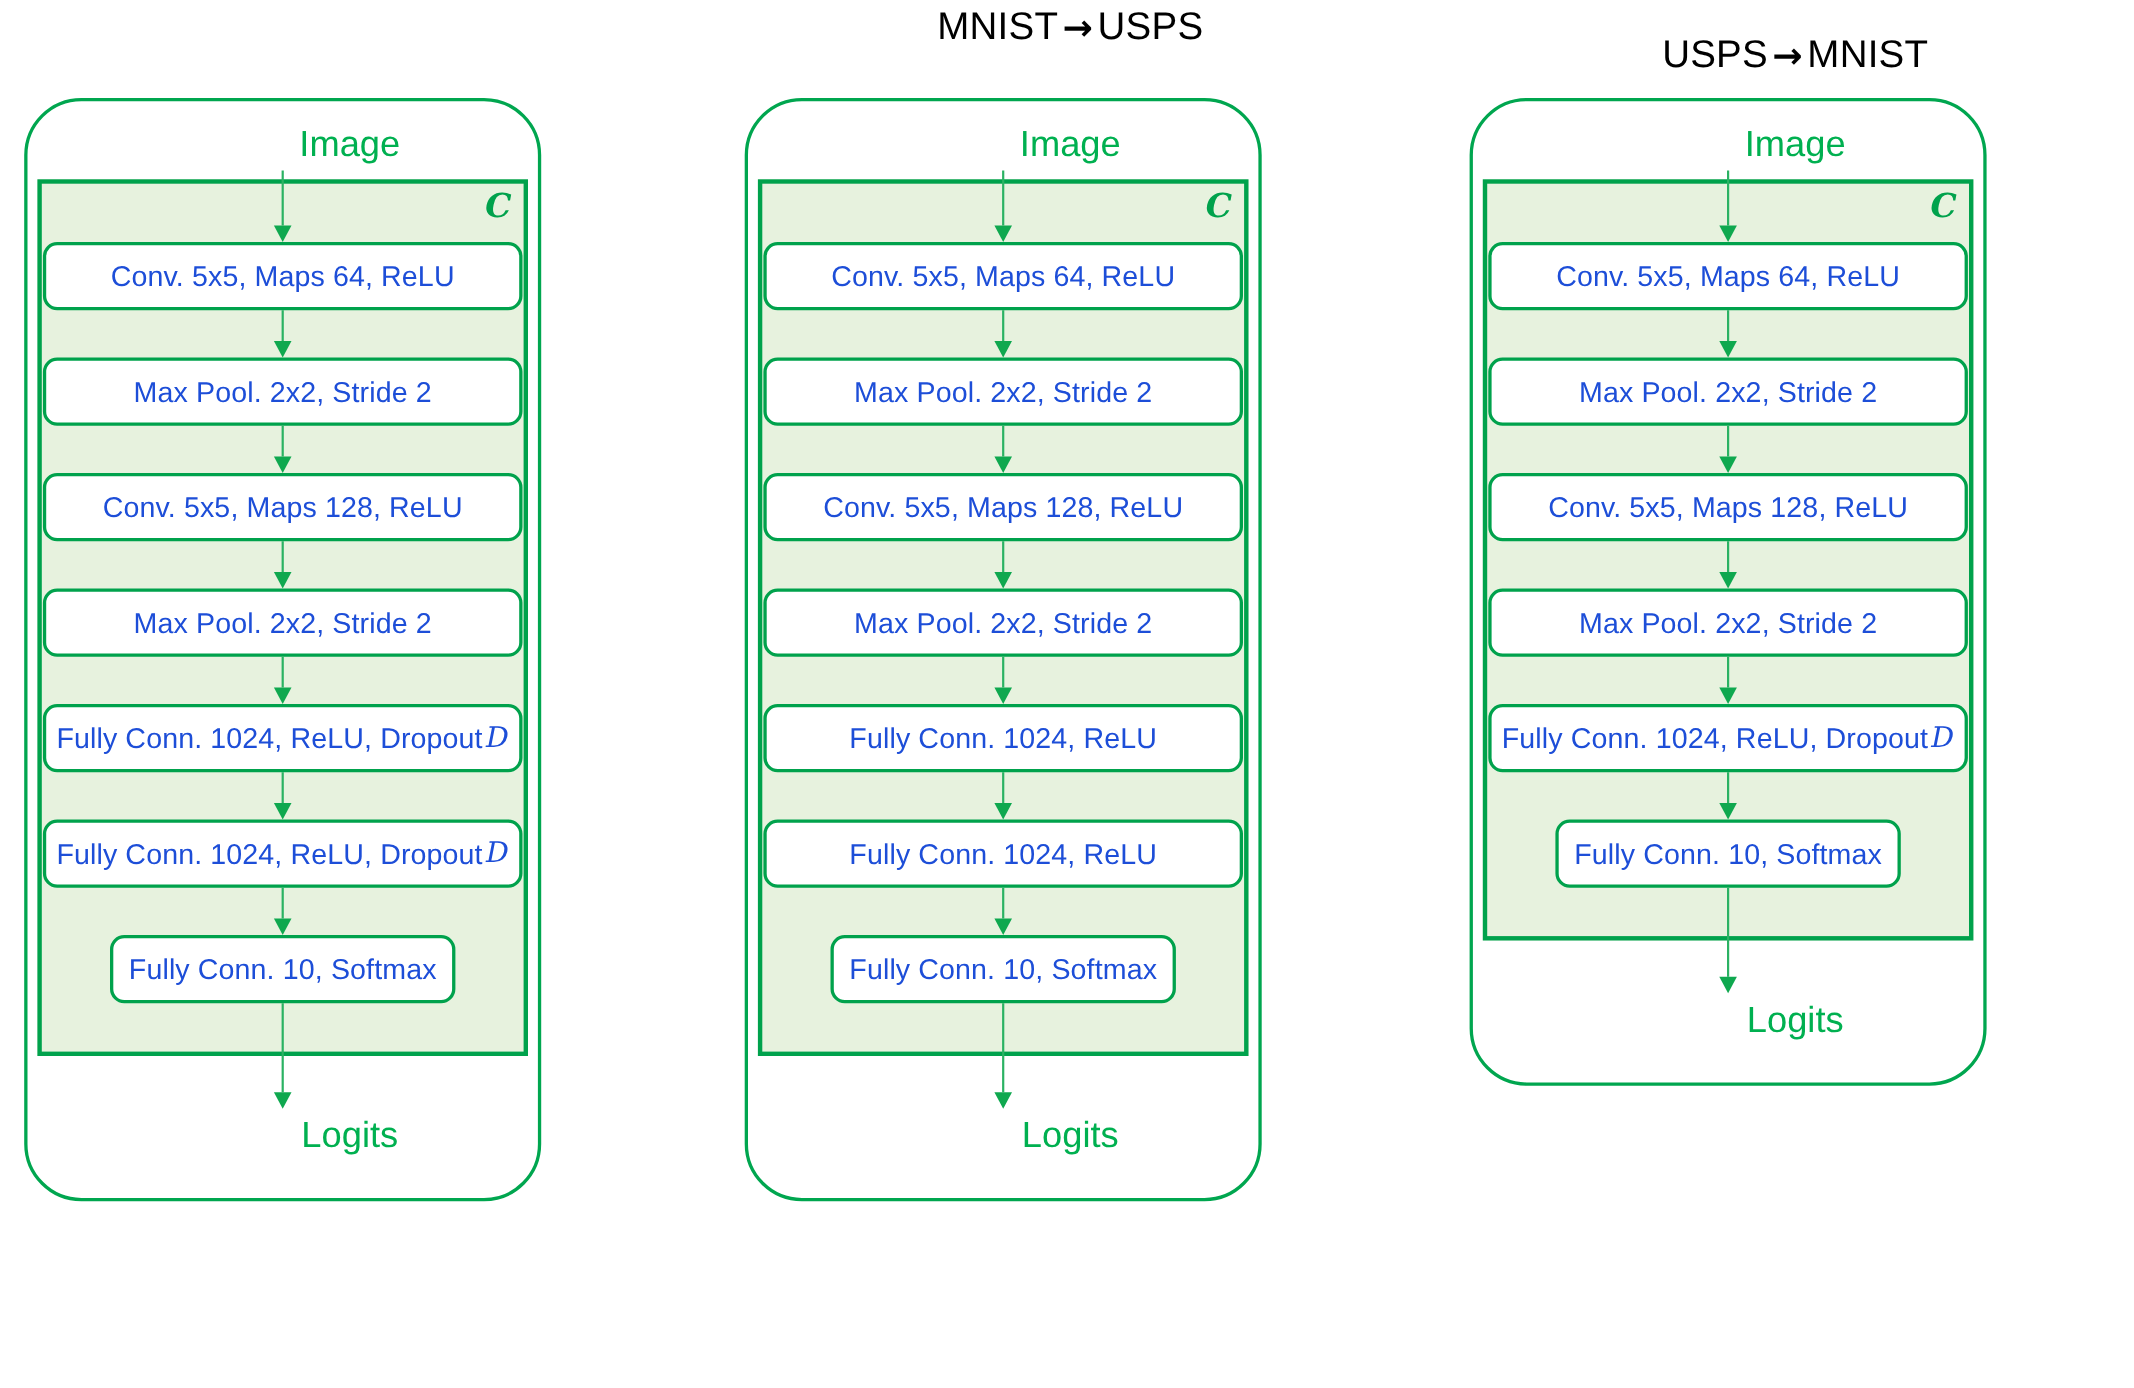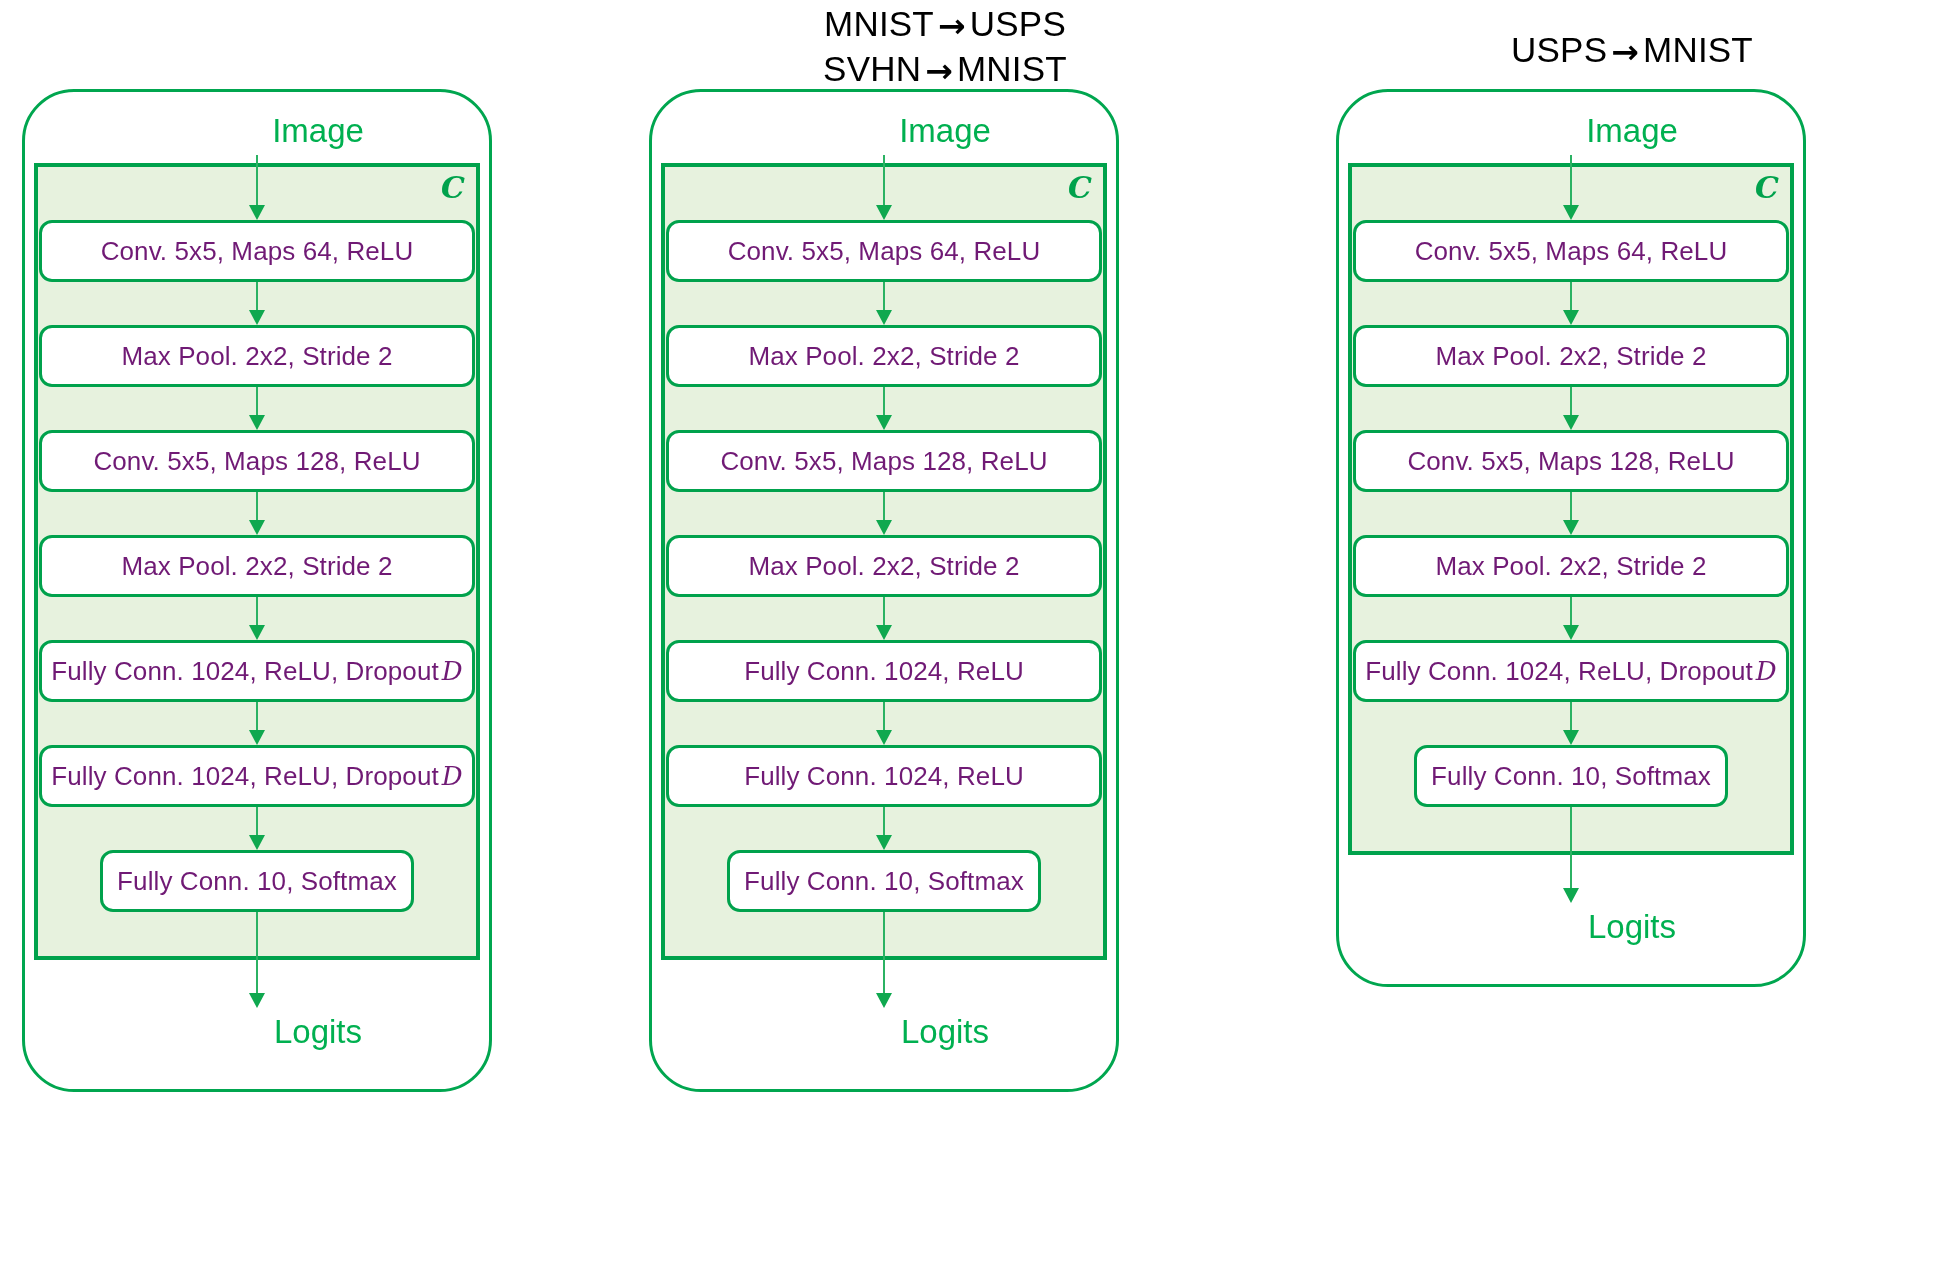--- a/index.html
+++ b/index.html
@@ -22,21 +22,21 @@
   }
 
   
   .column {
     position: absolute;
     top: 0;
     width: 620px;
     height: 1262px;
   }
   .column.col0 { left: 8px; }
-  .column.col1 { left: 635px; }
+  .column.col1 { left: 663px; }
   .column.col2 { left: 1322px; }
 
   
   .title-block {
     position: absolute;
     top: 0;
     left: 0;
     width: 620px;
     text-align: center;
     color: #000000;
@@ -100,21 +100,21 @@
   .layer-box {
     position: absolute;
     height: 62px;
     border: 3px solid #00A24C;
     border-radius: 13px;
     background: #ffffff;
     box-sizing: border-box;
     display: flex;
     align-items: center;
     justify-content: center;
-    color: #701a75;
+    color: #1d4ed8;
     font-size: 26px;
     white-space: nowrap;
     letter-spacing: 0.1px;
   }
   .layer-box .ital {
     font-family: "DejaVu Serif", serif;
     font-style: italic;
     font-size: 26px;
     padding-left: 3px;
   }
@@ -206,21 +206,20 @@
         <span>Fully Conn. 10, Softmax</span>
       </div>
       <div class="arrow" style="left: 240px; top: 912px; height: 96px;">
         <div class="shaft" style="height: 81px;"></div>
         <div class="head" style="top: 81px;"></div>
       </div>
     </div>
     <div class="column col1">
       <div class="title-block" style="top: 2px;">
         <div class="title-line"><span>MNIST</span><span class="arrow-glyph">→</span><span>USPS</span></div>
-        <div class="title-line"><span>SVHN</span><span class="arrow-glyph">→</span><span>MNIST</span></div>
       </div>
       <div class="model-outer" style="top: 89px; height: 1003px;"></div>
       <div class="inner-c" style="top: 163px; left: 26px; width: 446px; height: 797px;">
         <div class="c-label">C</div>
       </div>
       <div class="endpoint-label" style="top: 113px;">Image</div>
       <div class="endpoint-label" style="top: 1014px;">Logits</div>
       <div class="arrow" style="left: 240px; top: 155px; height: 65px;">
         <div class="shaft" style="height: 50px;"></div>
         <div class="head" style="top: 50px;"></div>

